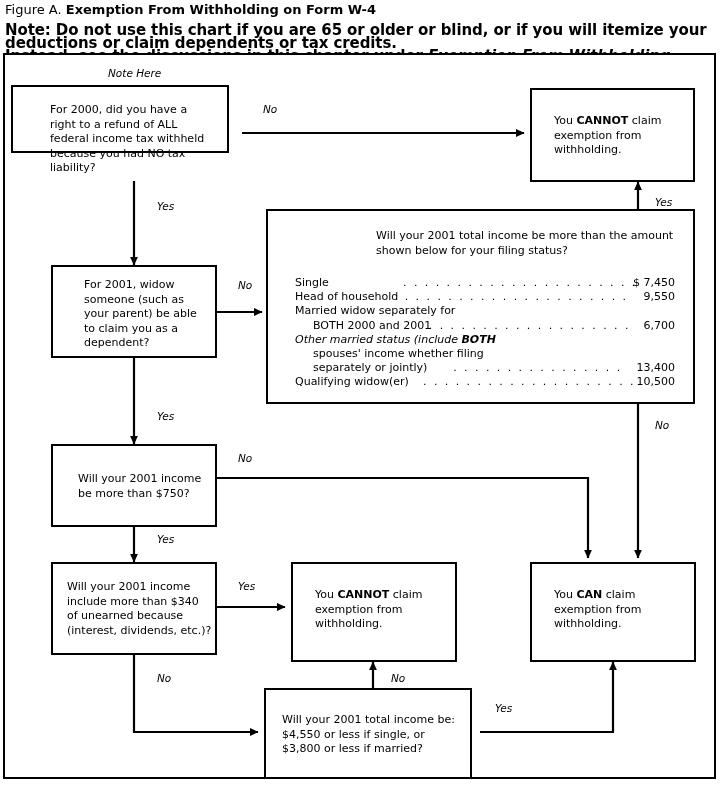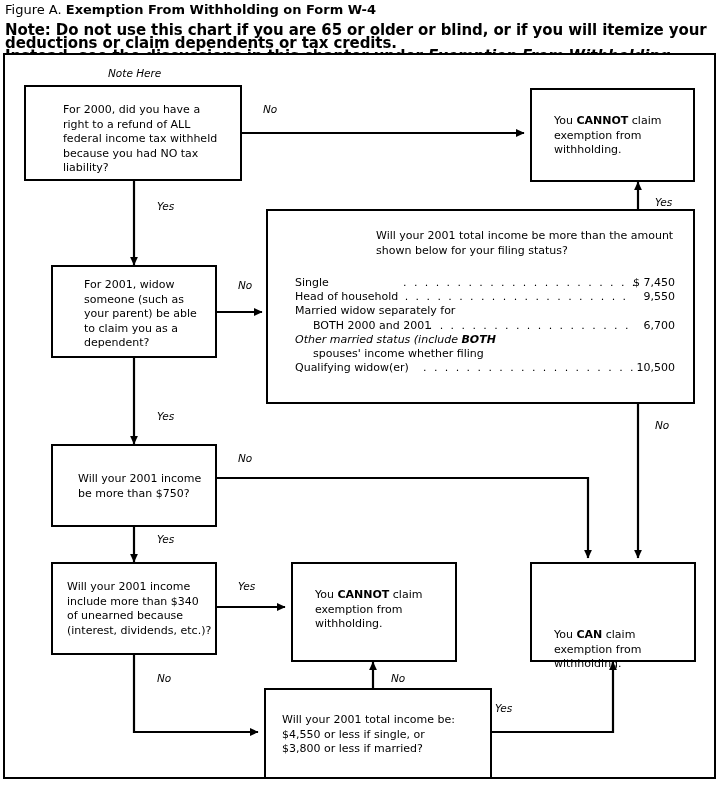--- a/index.html
+++ b/index.html
@@ -105,21 +105,21 @@
 <div class="lbl" style="left:655px;top:419px;">No</div>
 <div class="lbl" style="left:238px;top:452px;">No</div>
 <div class="lbl" style="left:157px;top:533px;">Yes</div>
 <div class="lbl" style="left:238px;top:580px;">Yes</div>
 <div class="lbl" style="left:157px;top:672px;">No</div>
 <div class="lbl" style="left:391px;top:672px;">No</div>
 <div class="lbl" style="left:495px;top:702px;">Yes</div>
 
 <div class="start-lbl" style="left:108px;top:67px;">Note Here</div>
 
-<div class="box" style="left:24px;top:85px;width:218px;height:96px;">
+<div class="box" style="left:11px;top:85px;width:218px;height:68px;">
   <div style="position:absolute;left:37px;top:16px;">
     <div>For 2000, did you have a</div>
     <div>right to a refund of ALL</div>
     <div>federal income tax withheld</div>
     <div>because you had NO tax</div>
     <div>liability?</div>
   </div>
 </div>
 
 <div class="box" style="left:530px;top:88px;width:165px;height:94px;">
@@ -166,20 +166,25 @@
         <span class="tdots" style="left: 133.8px;">...................</span>
         <span class="tamt" style="left: 318px; width: 62px;">6,700</span>
       </div>
       <div class="trow">
         <span class="tname" style="left: 0px; font-style: italic;">Other married status (include <b>BOTH</b></span>
       </div>
       <div class="trow">
         <span class="tname" style="left: 18px;">spouses' income whether filing</span>
       </div>
       <div class="trow">
+        <span class="tname" style="left: 18px;">separately or jointly)</span>
+        <span class="tdots" style="left: 158.2px;">................</span>
+        <span class="tamt" style="left: 318px; width: 62px;">13,400</span>
+      </div>
+      <div class="trow">
         <span class="tname" style="left: 0px;">Qualifying widow(er)</span>
         <span class="tdots" style="left: 128px;">....................</span>
         <span class="tamt" style="left: 318px; width: 62px;">10,500</span>
       </div>
     </div>
 </div>
 
 <div class="box" style="left:51px;top:444px;width:166px;height:83px;">
   <div style="position:absolute;left:25px;top:26px;">
     <div>Will your 2001 income</div>
@@ -200,28 +205,28 @@
   <div style="position:absolute;left:22px;top:24px;">
     <div>
       <span>You </span><span class="bld">CANNOT</span><span> claim</span>
     </div>
     <div>exemption from</div>
     <div>withholding.</div>
   </div>
 </div>
 
 <div class="box" style="left:530px;top:562px;width:166px;height:100px;">
-  <div style="position:absolute;left:22px;top:24px;margin-top:40px;">
+  <div style="position:absolute;left:22px;top:24px;">
     <div>
       <span>You </span><span class="bld">CAN</span><span> claim</span>
     </div>
     <div>exemption from</div>
     <div>withholding.</div>
   </div>
 </div>
 
-<div class="box" style="left:264px;top:688px;width:228px;height:91px;">
+<div class="box" style="left:264px;top:688px;width:208px;height:91px;">
   <div style="position:absolute;left:16px;top:23px;">
     <div>Will your 2001 total income be:</div>
     <div>$4,550 or less if single, or</div>
     <div>$3,800 or less if married?</div>
   </div>
 </div>
 
 </body></html>

